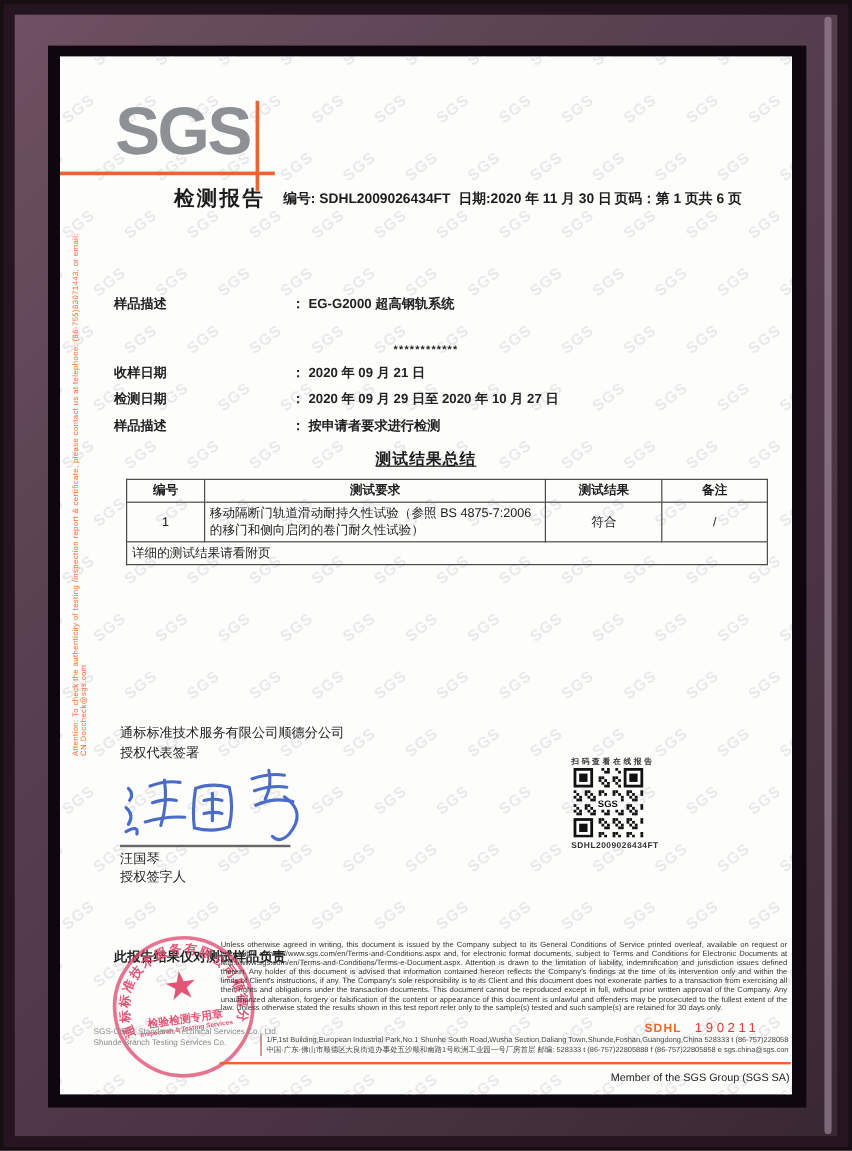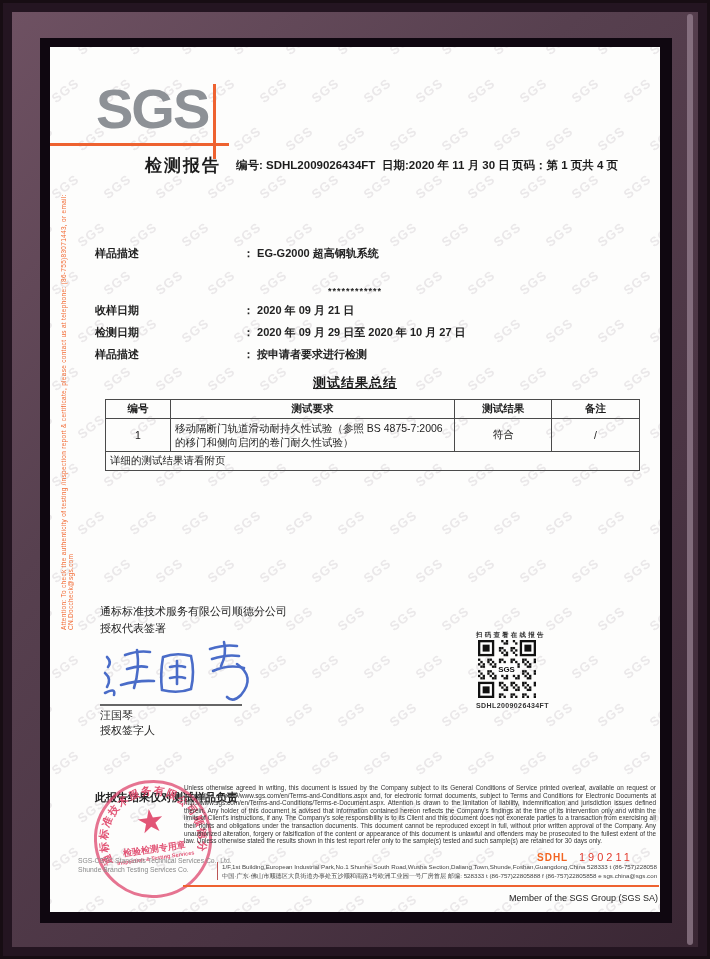--- a/index.html
+++ b/index.html
@@ -347,21 +347,21 @@
 
   <div class="abs report-title">检测报告</div>
   <div class="abs hdr-item" style="left:186px;">
     <span>编号:</span>
     <span>SDHL2009026434FT</span>
   </div>
   <div class="abs hdr-item" style="left:332px;">
     <span>日期:</span><span>2020 年 11 月 30 日</span>
   </div>
   <div class="abs hdr-item" style="left:462px;">
-    <span>页码：</span><span>第 1 页共 4 页</span>
+    <span>页码：</span><span>第 1 页共 6 页</span>
   </div>
 
   <div class="abs company">
   </div>
 
   <div class="srow">
     <span class="lab" style="top:199px;">样品描述</span>
     <span class="val" style="top:199px;">： EG-G2000 超高钢轨系统</span>
   </div>
   <div class="abs stars">************</div>

